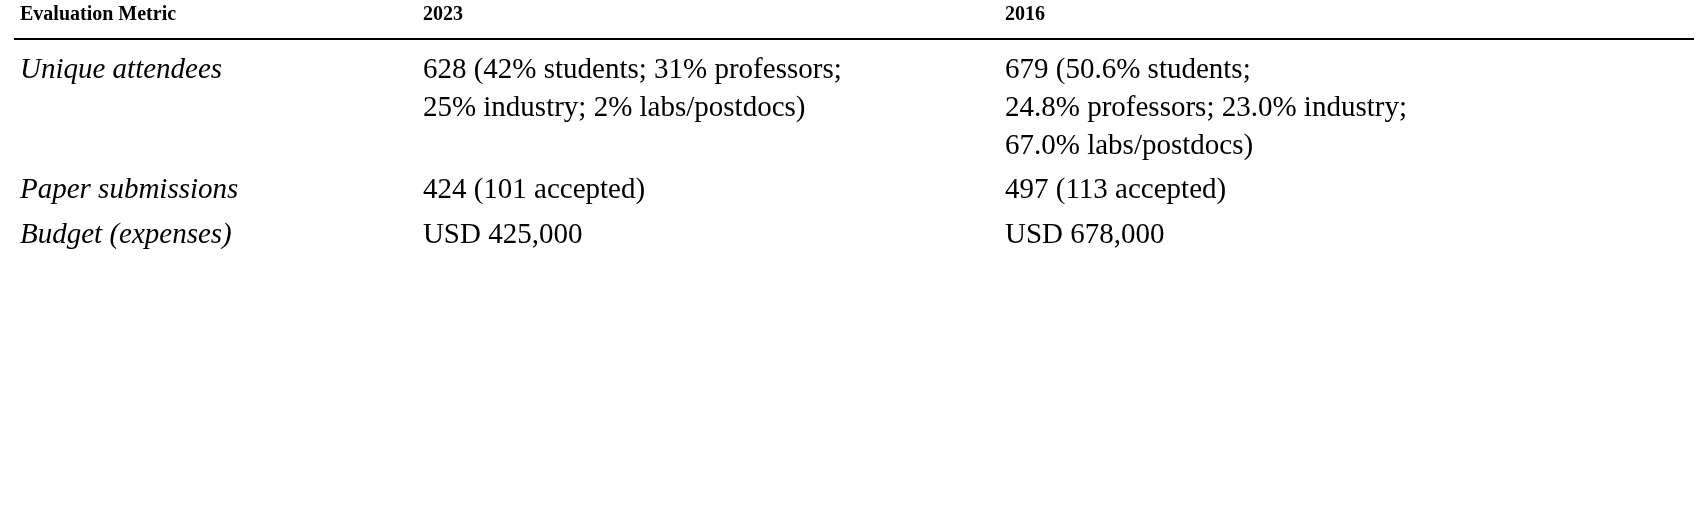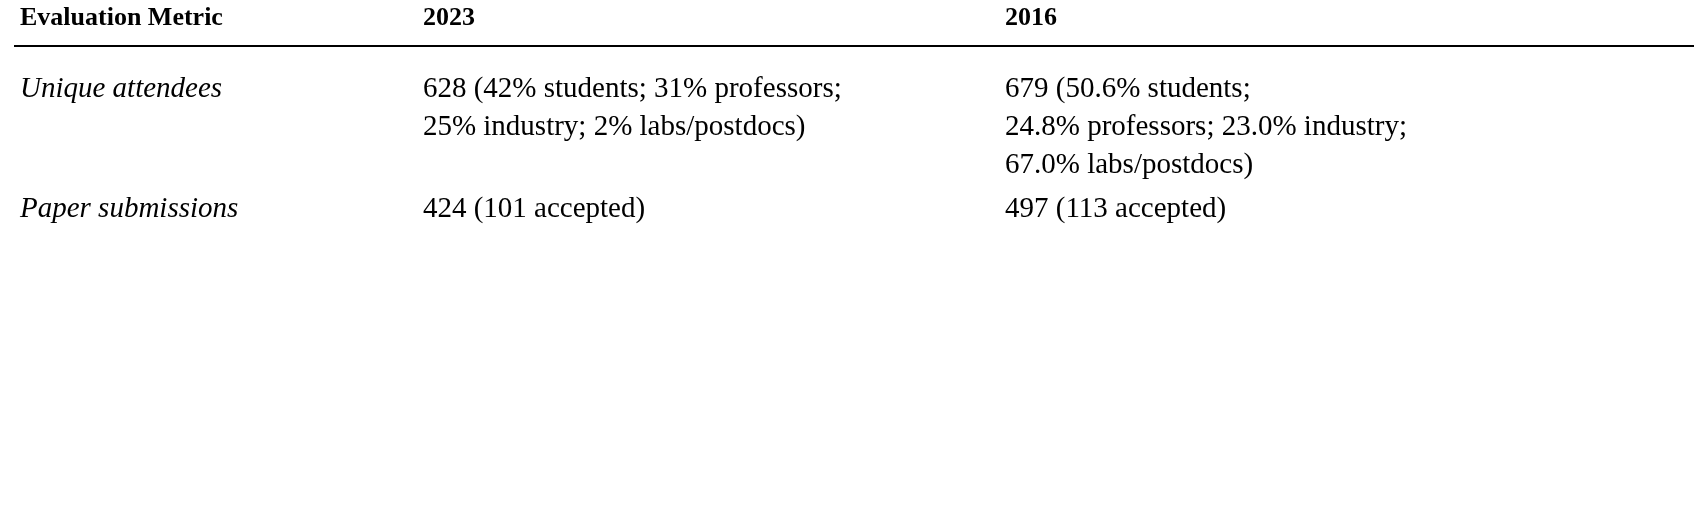--- a/index.html
+++ b/index.html
@@ -24,28 +24,28 @@
     border-collapse: collapse;
     table-layout: fixed;
   }
   table.metrics col.c0 { width: 400px; }
   table.metrics col.c1 { width: 578px; }
   table.metrics col.c2 { width: 690px; }
 
   thead th {
     text-align: left;
     font-weight: bold;
-    font-size: 26px;
+    font-size: 20px;
     line-height: 1.18;
     padding: 2px 6px 12px 6px;
     vertical-align: bottom;
     border-bottom: 2.2px solid #000;
   }
   tbody tr:first-child td {
-    padding-top: 21px;
+    padding-top: 9px;
   }
   tbody td {
     font-size: 29px;
     line-height: 1.32;
     vertical-align: top;
     padding: 3px 6px;
   }
   tbody td.metric {
     font-style: italic;
   }
@@ -85,15 +85,24 @@
       </tr>
       <tr>
         <td class="metric">Paper submissions</td>
         <td>
           <span class="cellline">424 (101 accepted)</span>
         </td>
         <td>
           <span class="cellline">497 (113 accepted)</span>
         </td>
       </tr>
+      <tr>
+        <td class="metric">Budget (expenses)</td>
+        <td>
+          <span class="cellline">USD 425,000</span>
+        </td>
+        <td>
+          <span class="cellline">USD 678,000</span>
+        </td>
+      </tr>
     </tbody>
   </table>
 </div>
 
 </body></html>

